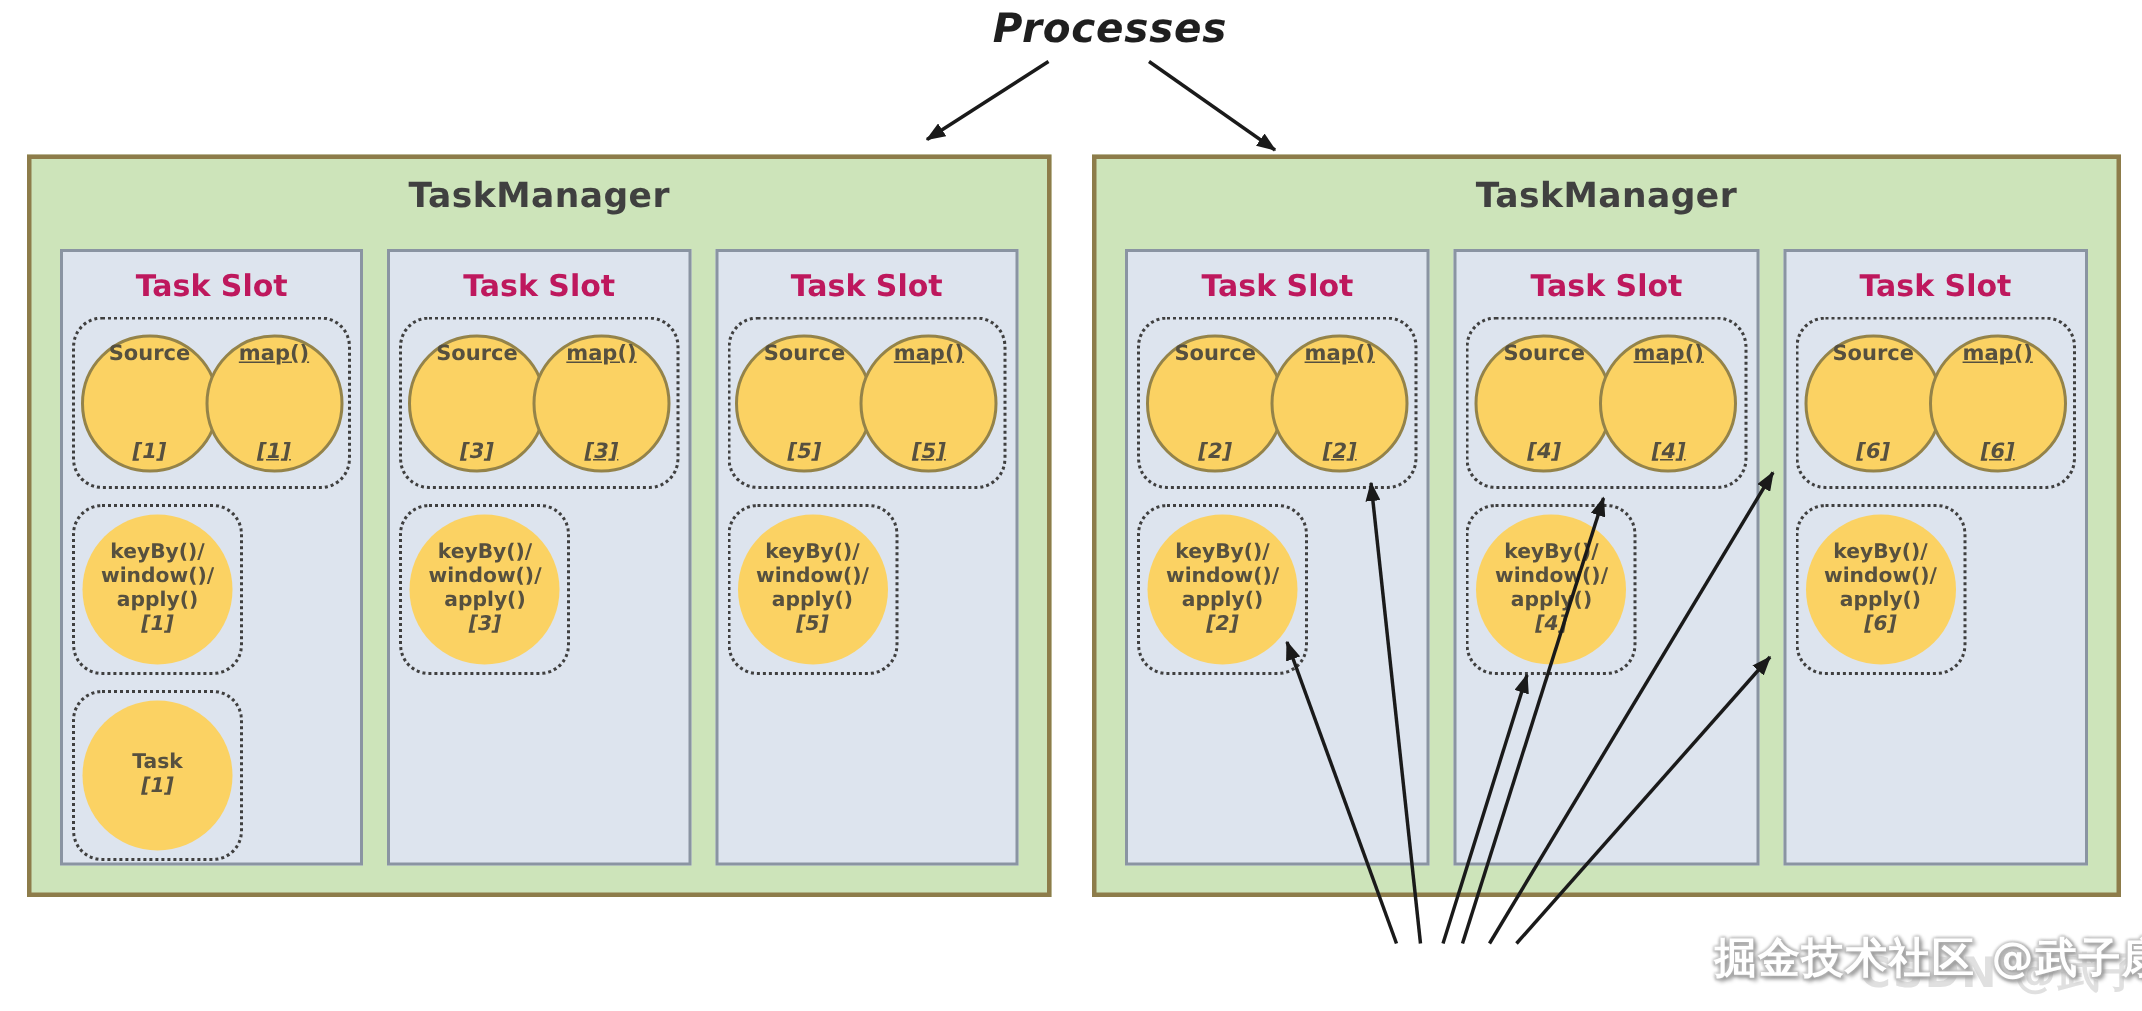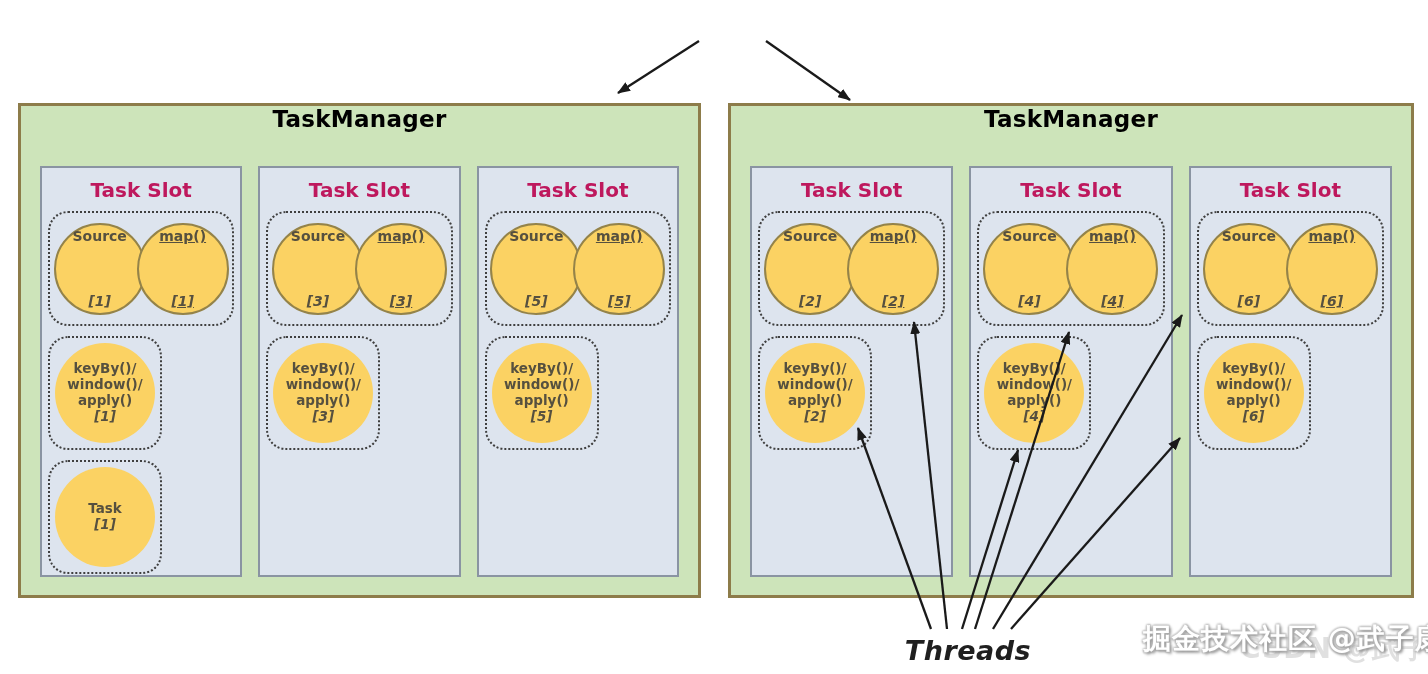--- a/index.html
+++ b/index.html
@@ -8,21 +8,21 @@
 
   .float-label { position:absolute; font-size:27px; font-style:italic; font-weight:600;
                  color:#1f1f1f; text-align:center; letter-spacing:0.5px; }
   #processes-label { left:640px; top:4px; width:200px; }
   #threads-label  { left:868px; top:635px; width:200px; }
 
   .tm { position:absolute; top:103px; height:495px; background:#cde4ba;
         border:3px solid #8d7c4a; }
   #tm-left  { left:18px;  width:683px; }
   #tm-right { left:728px; width:686px; }
-  .tm-title { text-align:center; font-size:23px; color:#000000; 
+  .tm-title { text-align:center; font-size:23px; color:#404040; margin-top:12px;
               font-weight:600; letter-spacing:0.3px; }
 
   .slots { position:absolute; left:19px; right:19px; top:60px; bottom:18px;
            display:flex; gap:16px; }
   .slot { flex:1; background:#dde4ee; border:2px solid #8a94a2; padding:6px 6px; }
   .slot-title { text-align:center; font-size:20px; color:#be185d; margin:4px 0 9px;
                 font-weight:600; }
 
   .group { border:2px dotted #3f3f3f; border-radius:20px; background:transparent; }
   .group.pair   { height:115px; display:flex; align-items:center; justify-content:center;
@@ -49,20 +49,21 @@
   #wm-main  { position:absolute; left:48px; top:6px; font-size:28px; font-weight:700;
               color:#ffffff; white-space:nowrap; letter-spacing:1px;
               text-shadow: 0 0 2px #c0c0c0, 2px 2px 3px #8f8f8f, -1px -1px 2px #d4d4d4,
                            1px -1px 2px #b5b5b5, -1px 1px 2px #b5b5b5; }
 </style>
 </head>
 <body>
 
 <div id="canvas">
 
+  <div id="processes-label" class="float-label">Processes</div>
 
   <div id="tm-left" class="tm">
     <div class="tm-title">TaskManager</div>
     <div class="slots">
 
       <div class="slot">
         <div class="slot-title">Task Slot</div>
         <div class="group pair">
           <div class="circle bordered">
             <span class="cl">Source</span>
@@ -220,20 +221,19 @@
       <line x1="766" y1="41" x2="850" y2="100" marker-end="url(#ah)"></line>
       <line x1="931" y1="629" x2="858" y2="428" marker-end="url(#ah)"></line>
       <line x1="947" y1="629" x2="914" y2="322" marker-end="url(#ah)"></line>
       <line x1="962" y1="629" x2="1018" y2="450" marker-end="url(#ah)"></line>
       <line x1="975" y1="629" x2="1069" y2="332" marker-end="url(#ah)"></line>
       <line x1="993" y1="629" x2="1182" y2="315" marker-end="url(#ah)"></line>
       <line x1="1011" y1="629" x2="1180" y2="438" marker-end="url(#ah)"></line>
     </g>
   </svg>
 
-  <div id="threads-label" class="float-label">Threads</div>
 
   <div id="watermark">
     <span id="wm-ghost">CSDN @武子康</span>
     <span id="wm-main">掘金技术社区 @武子康</span>
   </div>
 
 </div>
 
 </body></html>

